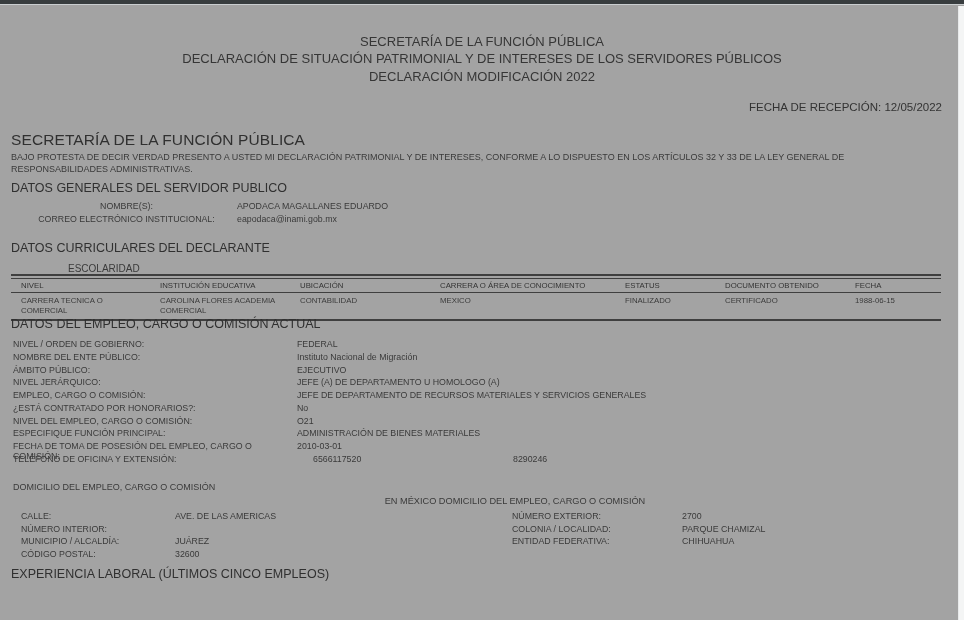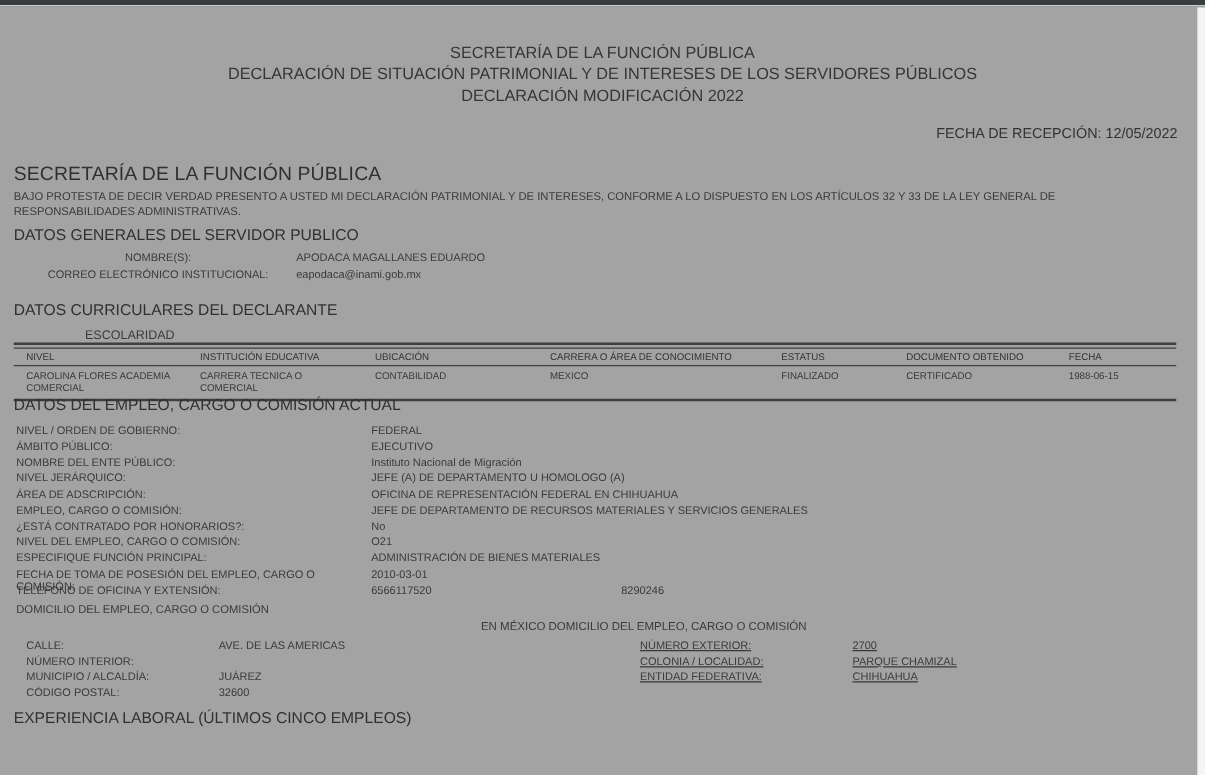--- a/index.html
+++ b/index.html
@@ -46,21 +46,21 @@
     font-size: 9px; line-height: 11.5px; color: #3a3a3a;
   }
   .kv-block { position: absolute; }
   .kv { display: flex; align-items: flex-start; }
   .kv-label { flex: 0 0 auto; font-size: 8.8px; color: #3a3a3a; }
   .kv-value { font-size: 8.8px; color: #3a3a3a; }
   .generales .kv { height: 13.2px; }
   .generales .kv-label { width: 221px; text-align: center; }
   .empleo .kv { height: 12.75px; }
   .empleo .kv-label { width: 284px; }
-  .phone-main { display: inline-block; width: 200px; }
+  .phone-main { display: inline-block; width: 200px; margin-left: 16px; }
   .subhead {
     position: absolute; font-size: 9px; color: #3a3a3a;
   }
   .center-head {
     position: absolute; top: 496px; left: 50px; width: 930px;
     text-align: center; font-size: 9.2px; color: #3a3a3a;
   }
   .esc-label { position: absolute; top: 263px; left: 40px; font-size: 10px; margin-left: 28px; }
   .esc-table {
     position: absolute; top: 274px; left: 11px; width: 930px;
@@ -70,21 +70,21 @@
   .t-row {
     display: grid;
     grid-template-columns: 139px 140px 140px 185px 100px 130px 1fr;
     padding-left: 10px;
   }
   .t-head { border-bottom: 1px solid #3f3f3f; }
   .t-head .t-cell { font-size: 7.8px; padding: 2px 6px 2px 0; color: #333; }
   .t-body .t-cell { font-size: 7.8px; padding: 3px 10px 4px 0; color: #3a3a3a; line-height: 9.5px; }
   .dom-left .kv { height: 12.5px; }
   .dom-left .kv-label { width: 154px; }
-  .dom-right .kv { height: 12.5px; text-decoration: underline; }
+  .dom-right .kv { height: 12.5px; }
   .dom-right .kv-label { width: 170px; }
 </style>
 </head>
 <body>
 
 <div class="page">
 
   <div class="topbar"></div>
   <div class="right-strip"></div>
 
@@ -122,55 +122,51 @@
       <div class="t-row t-head">
         <div class="t-cell">NIVEL</div>
         <div class="t-cell">INSTITUCIÓN EDUCATIVA</div>
         <div class="t-cell">UBICACIÓN</div>
         <div class="t-cell">CARRERA O ÁREA DE CONOCIMIENTO</div>
         <div class="t-cell">ESTATUS</div>
         <div class="t-cell">DOCUMENTO OBTENIDO</div>
         <div class="t-cell">FECHA</div>
       </div>
       <div class="t-row t-body">
+        <div class="t-cell">CARRERA TECNICA O COMERCIAL</div>
         <div class="t-cell">CAROLINA FLORES ACADEMIA COMERCIAL</div>
-        <div class="t-cell">CARRERA TECNICA O COMERCIAL</div>
         <div class="t-cell">CONTABILIDAD</div>
         <div class="t-cell">MEXICO</div>
         <div class="t-cell">FINALIZADO</div>
         <div class="t-cell">CERTIFICADO</div>
         <div class="t-cell">1988-06-15</div>
       </div>
     </div>
   </div>
 
   <div class="h2" style="top:317px;">DATOS DEL EMPLEO, CARGO O COMISIÓN ACTUAL</div>
 
   <div class="kv-block empleo" style="top:339px; left:13px; width:930px;">
     <div class="kv">
       <span class="kv-label">NIVEL / ORDEN DE GOBIERNO:</span>
       <span class="kv-value">FEDERAL</span>
     </div>
     <div class="kv">
+      <span class="kv-label">NOMBRE DEL ENTE PÚBLICO:</span>
+      <span class="kv-value">Instituto Nacional de Migración</span>
+    </div>
+    <div class="kv">
       <span class="kv-label">ÁMBITO PÚBLICO:</span>
       <span class="kv-value">EJECUTIVO</span>
     </div>
     <div class="kv">
-      <span class="kv-label">NOMBRE DEL ENTE PÚBLICO:</span>
-      <span class="kv-value">Instituto Nacional de Migración</span>
-    </div>
-    <div class="kv">
       <span class="kv-label">NIVEL JERÁRQUICO:</span>
       <span class="kv-value">JEFE (A) DE DEPARTAMENTO U HOMOLOGO (A)</span>
     </div>
     <div class="kv">
-      <span class="kv-label">ÁREA DE ADSCRIPCIÓN:</span>
-      <span class="kv-value">OFICINA DE REPRESENTACIÓN FEDERAL EN CHIHUAHUA</span>
-    </div>
-    <div class="kv">
       <span class="kv-label">EMPLEO, CARGO O COMISIÓN:</span>
       <span class="kv-value">JEFE DE DEPARTAMENTO DE RECURSOS MATERIALES Y SERVICIOS GENERALES</span>
     </div>
     <div class="kv">
       <span class="kv-label">¿ESTÁ CONTRATADO POR HONORARIOS?:</span>
       <span class="kv-value">No</span>
     </div>
     <div class="kv">
       <span class="kv-label">NIVEL DEL EMPLEO, CARGO O COMISIÓN:</span>
       <span class="kv-value">O21</span>

